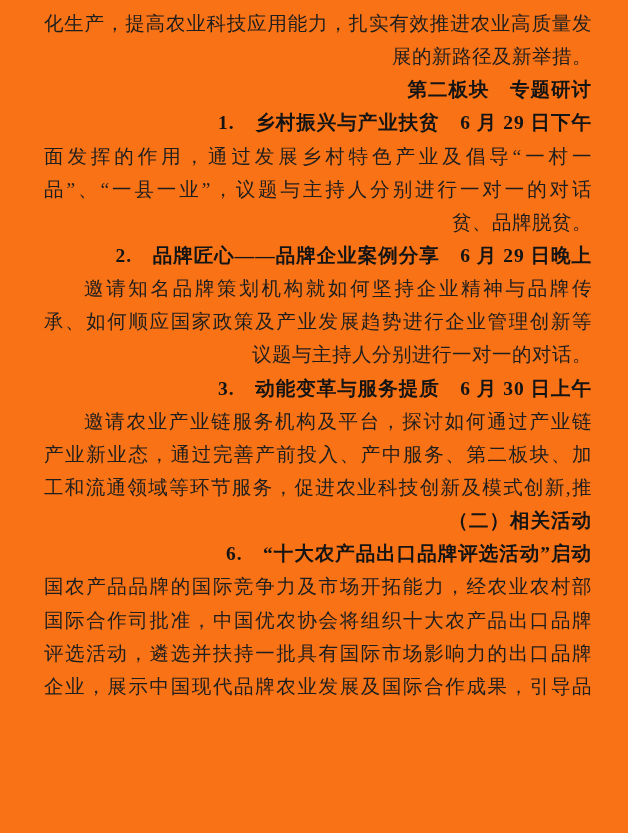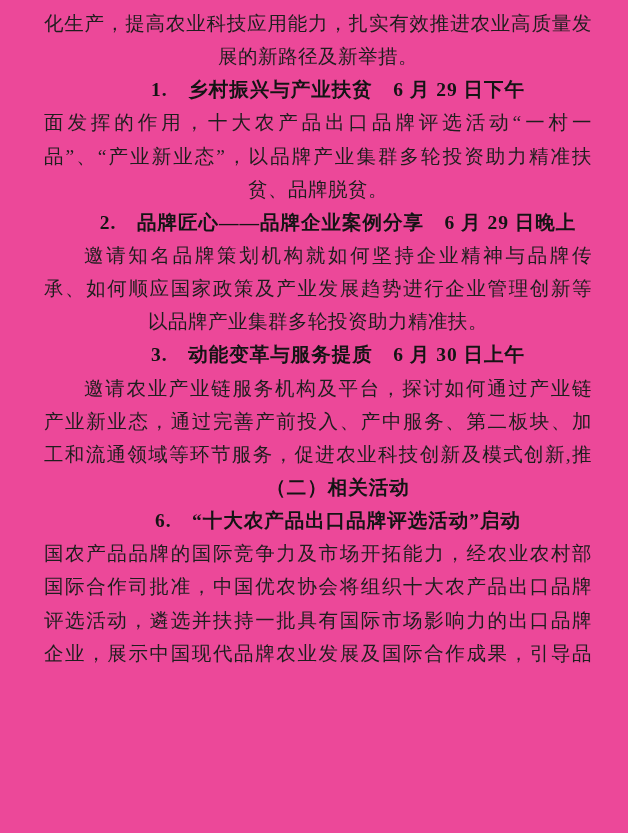--- a/index.html
+++ b/index.html
@@ -4,38 +4,38 @@
 <style>
   html, body {
     margin: 0;
     padding: 0;
     background: #ffffff;
   }
   .page {
     position: relative;
     width: 628px;
     height: 833px;
-    background: #ec4899;
+    background: #f97316;
     overflow: hidden;
     font-family: "Liberation Serif", "DejaVu Serif", serif;
     color: #1e1e1e;
   }
   .text-block {
     position: absolute;
     top: 7px;
     left: 44px;
     width: 548px;
   }
   .line {
     height: 33.15px;
     line-height: 33.15px;
     font-size: 19.5px;
     letter-spacing: 0.5px;
     overflow: hidden;
-    text-align: center;
+    text-align: right;
   }
   
   .fill {
     text-align: justify;
     text-align-last: justify;
     text-justify: inter-character;
   }
   
   .indent {
     text-indent: 40px;
@@ -46,28 +46,29 @@
     letter-spacing: 1px;
   }
 </style>
 </head>
 <body>
 
 <div class="page">
   <div class="text-block">
     <div class="line fill">化生产，提高农业科技应用能力，扎实有效推进农业高质量发</div>
     <div class="line">展的新路径及新举措。</div>
+    <div class="line heading indent">第二板块　专题研讨</div>
     <div class="line heading indent">1.　乡村振兴与产业扶贫　6 月 29 日下午</div>
-    <div class="line fill">面发挥的作用，十大农产品出口品牌评选活动“一村一</div>
-    <div class="line fill">品”、“产业新业态”，以品牌产业集群多轮投资助力精准扶</div>
+    <div class="line fill">面发挥的作用，通过发展乡村特色产业及倡导“一村一</div>
+    <div class="line fill">品”、“一县一业”，议题与主持人分别进行一对一的对话</div>
     <div class="line">贫、品牌脱贫。</div>
     <div class="line heading indent">2.　品牌匠心——品牌企业案例分享　6 月 29 日晚上</div>
     <div class="line fill indent">邀请知名品牌策划机构就如何坚持企业精神与品牌传</div>
     <div class="line fill">承、如何顺应国家政策及产业发展趋势进行企业管理创新等</div>
-    <div class="line">以品牌产业集群多轮投资助力精准扶。</div>
+    <div class="line">议题与主持人分别进行一对一的对话。</div>
     <div class="line heading indent">3.　动能变革与服务提质　6 月 30 日上午</div>
     <div class="line fill indent">邀请农业产业链服务机构及平台，探讨如何通过产业链</div>
     <div class="line fill">产业新业态，通过完善产前投入、产中服务、第二板块、加</div>
     <div class="line fill">工和流通领域等环节服务，促进农业科技创新及模式创新,推</div>
     <div class="line heading indent">（二）相关活动</div>
     <div class="line heading indent">6.　“十大农产品出口品牌评选活动”启动</div>
     <div class="line fill">国农产品品牌的国际竞争力及市场开拓能力，经农业农村部</div>
     <div class="line fill">国际合作司批准，中国优农协会将组织十大农产品出口品牌</div>
     <div class="line fill">评选活动，遴选并扶持一批具有国际市场影响力的出口品牌</div>
     <div class="line fill">企业，展示中国现代品牌农业发展及国际合作成果，引导品</div>

